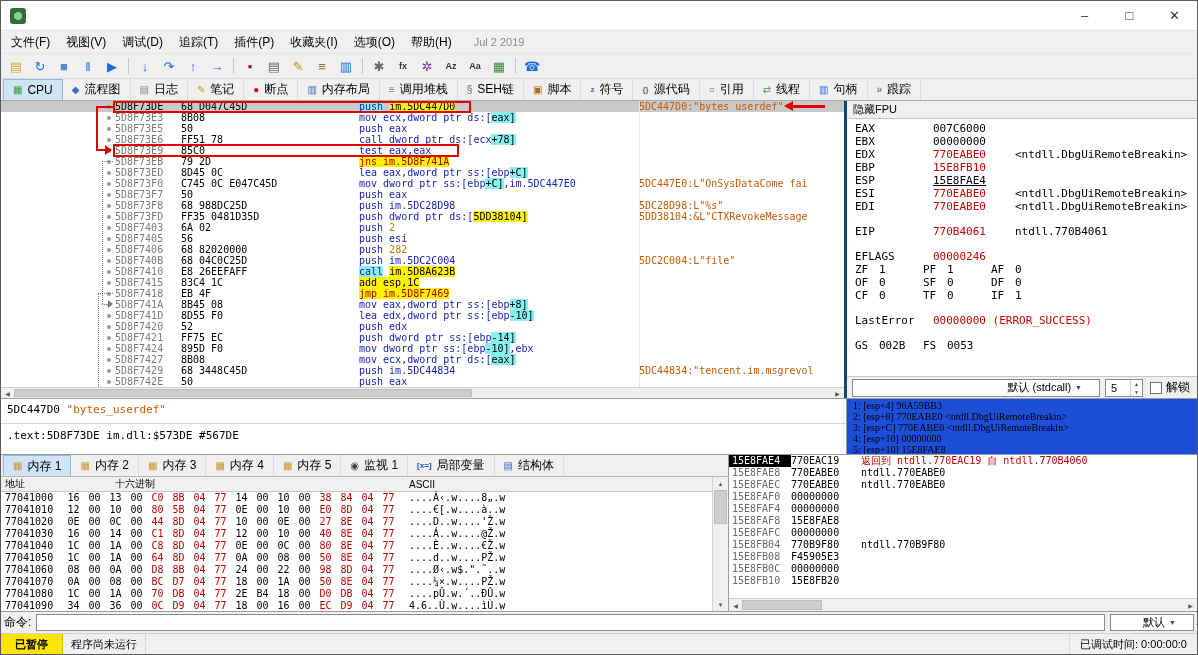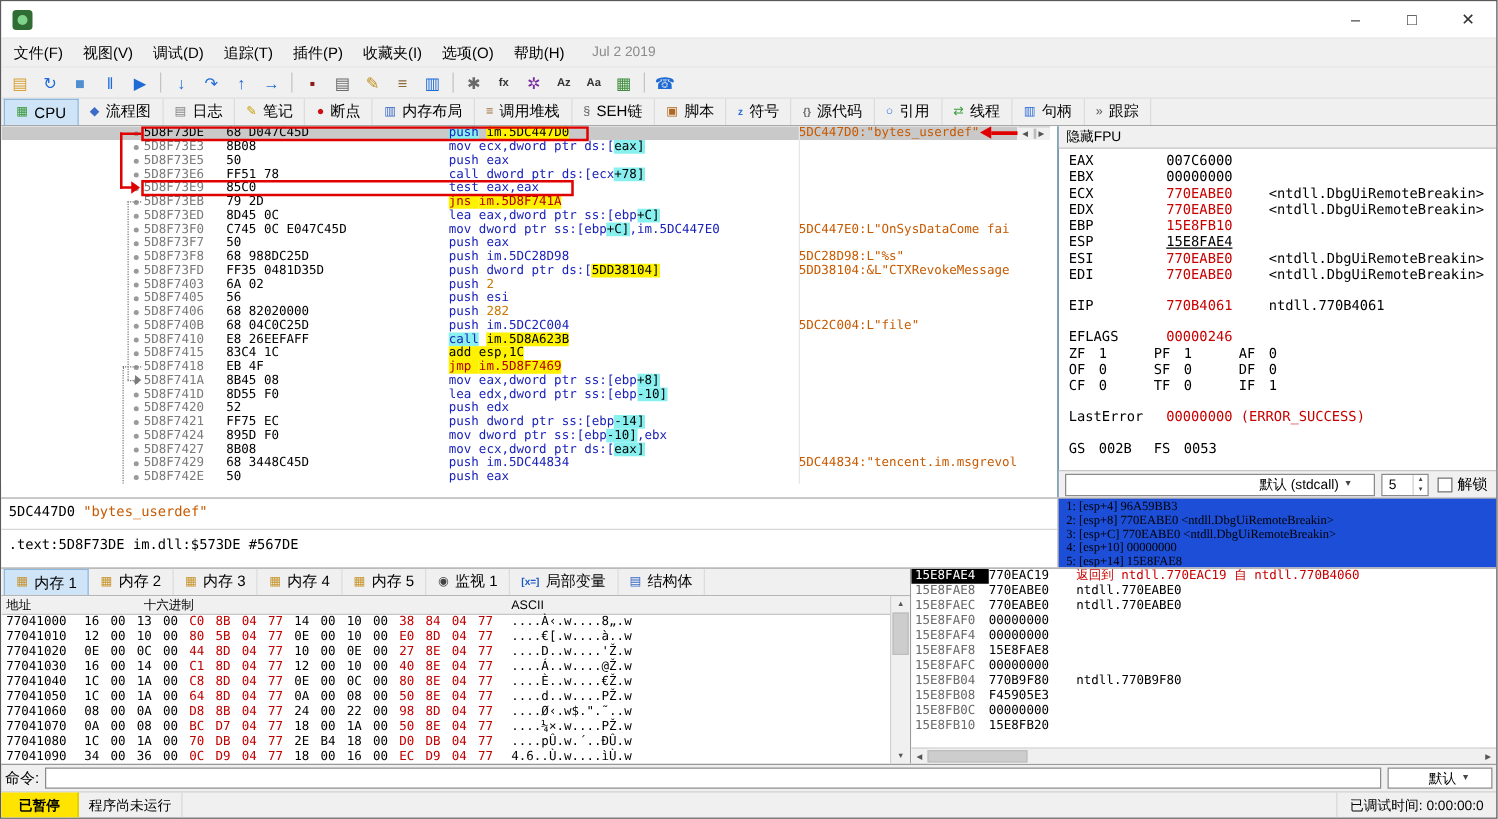--- a/index.html
+++ b/index.html
@@ -23,21 +23,21 @@
 .tbtn .small{font-size:9px;font-weight:bold}
 .tsep{width:1px;height:16px;background:#c4c4c4;margin:0 4px;flex:none}
 
 .tabbar{height:22px;display:flex;align-items:stretch;background:#f0f0f0;border-bottom:1px solid #a8a8a8;padding-left:2px;flex:none}
 .tab{display:flex;align-items:center;gap:5px;padding:0 9px;font-size:12px;border-right:1px solid #dcdcdc;color:#000;white-space:nowrap}
 .tab.active{background:#cfe4f7;border:1px solid #90b8dc;border-bottom:none}
 .tab-icon{font-size:10px;line-height:1}
 .tab-icon.small{font-size:8px;font-weight:bold}
 
 .main{display:flex;height:297px;flex:none;background:#fff}
-.left-col{width:846px;flex:none;display:flex;border-right:1px solid #0c4a6e;background:#fff}
+.left-col{width:846px;flex:none;display:flex;flex-direction:column;border-right:3px solid #0c4a6e;background:#fff}
 .disasm{position:relative;height:286px;background:#fff;overflow:hidden}
 .d-row{display:flex;height:11px;line-height:11px;font-family:"DejaVu Sans Mono",monospace;font-size:10px;white-space:pre}
 .d-row.sel{background:#c9c9c9}
 .d-row.sel .d-addr{color:#000}
 .d-gutter{width:114px;flex:none;display:flex;justify-content:flex-end;align-items:center;padding-right:4px}
 .bp-dot{width:4px;height:4px;border-radius:50%;background:#9a9a9a}
 .d-addr{width:66px;flex:none;color:#7a7a7a}
 .d-bytes{width:178px;flex:none;color:#000}
 .d-instr{width:280px;flex:none}
 .d-cmt{flex:1;color:#c85a00;overflow:hidden}
@@ -351,21 +351,20 @@
             <div class="sc-thumb"></div>
           </div>
         <div class="sc-btn">▶</div>
       </div>
     </div>
     <div class="right-col">
       <div class="regs-header">隐藏FPU</div>
       <div class="regs-body">
           <div class="reg-line"><span class="rn">EAX</span><span class="rv">007C6000</span></div>
           <div class="reg-line"><span class="rn">EBX</span><span class="rv">00000000</span></div>
-          <div class="reg-line"><span class="rn">ECX</span><span class="rv red">770EABE0</span><span class="rx">&lt;ntdll.DbgUiRemoteBreakin&gt;</span></div>
           <div class="reg-line"><span class="rn">EDX</span><span class="rv red">770EABE0</span><span class="rx">&lt;ntdll.DbgUiRemoteBreakin&gt;</span></div>
           <div class="reg-line"><span class="rn">EBP</span><span class="rv red">15E8FB10</span></div>
           <div class="reg-line"><span class="rn">ESP</span><span class="rv und">15E8FAE4</span></div>
           <div class="reg-line"><span class="rn">ESI</span><span class="rv red">770EABE0</span><span class="rx">&lt;ntdll.DbgUiRemoteBreakin&gt;</span></div>
           <div class="reg-line"><span class="rn">EDI</span><span class="rv red">770EABE0</span><span class="rx">&lt;ntdll.DbgUiRemoteBreakin&gt;</span></div>
           <div class="reg-line blank"></div>
           <div class="reg-line"><span class="rn">EIP</span><span class="rv red">770B4061</span><span class="rx">ntdll.770B4061</span></div>
           <div class="reg-line blank"></div>
           <div class="reg-line"><span class="rn">EFLAGS</span><span class="rv red">00000246</span></div>
           <div class="reg-line"><span class="fn">ZF</span><span class="fv">1</span><span class="fn">PF</span><span class="fv">1</span><span class="fn">AF</span><span class="fv">0</span></div>
@@ -403,21 +402,21 @@
         <span class="info-str">"bytes_userdef"</span>
       </div>
       <div class="info-div"></div>
       <div class="info-line2">.text:5D8F73DE im.dll:$573DE #567DE</div>
     </div>
     <div class="args-pane">
         <div class="arg-line">1: [esp+4] 96A59BB3</div>
         <div class="arg-line">2: [esp+8] 770EABE0 &lt;ntdll.DbgUiRemoteBreakin&gt;</div>
         <div class="arg-line">3: [esp+C] 770EABE0 &lt;ntdll.DbgUiRemoteBreakin&gt;</div>
         <div class="arg-line">4: [esp+10] 00000000</div>
-        <div class="arg-line">5: [esp+14] 15E8FAE8</div>
+        <div class="arg-line">5: [esp+10] 15E8FAE8</div>
       </div>
   </div>
 
   <div class="bottom">
     <div class="bottom-left">
       <div class="btabs">
           <div class="tab active">
             <span class="tab-icon" style="color: rgb(200, 150, 50);">▦</span>
             <span>内存 1</span>
           </div>

